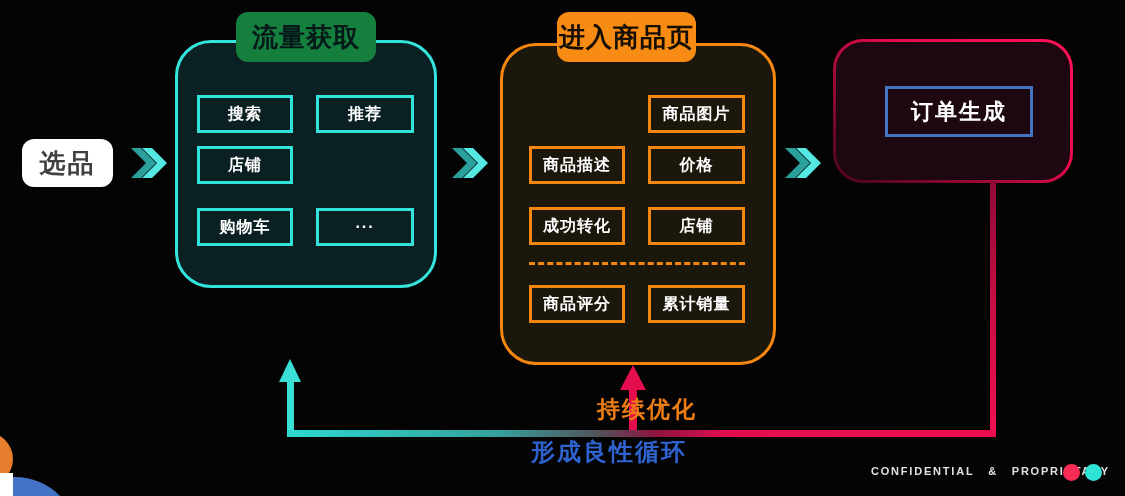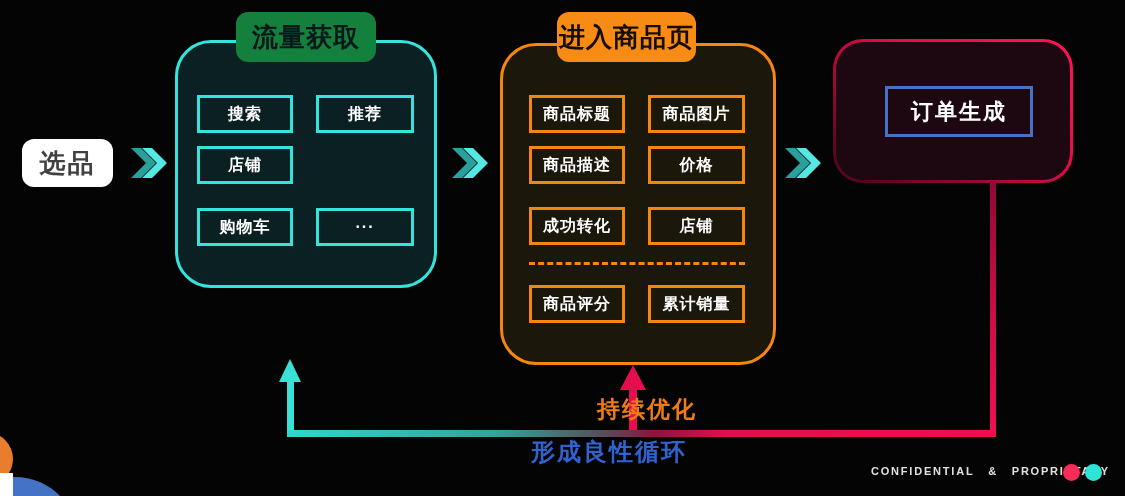--- a/index.html
+++ b/index.html
@@ -136,21 +136,20 @@
   <div class="abs cell cell-cyan" style="left:197px;top:95px;width:96px;height:38px">搜索</div>
   <div class="abs cell cell-cyan" style="left:316px;top:95px;width:98px;height:38px">推荐</div>
   <div class="abs cell cell-cyan" style="left:197px;top:146px;width:96px;height:38px">店铺</div>
   <div class="abs cell cell-cyan" style="left:197px;top:208px;width:96px;height:38px">购物车</div>
   <div class="abs cell cell-cyan" style="left:316px;top:208px;width:98px;height:38px">···</div>
 
   <div class="abs bigbox bigbox-product"></div>
   <div class="abs tab tab-product">
     <span>进入商品页</span>
   </div>
-  <div class="abs cell cell-orange" style="left:529px;top:95px;width:96px;height:38px">商品标题</div>
   <div class="abs cell cell-orange" style="left:648px;top:95px;width:97px;height:38px">商品图片</div>
   <div class="abs cell cell-orange" style="left:529px;top:146px;width:96px;height:38px">商品描述</div>
   <div class="abs cell cell-orange" style="left:648px;top:146px;width:97px;height:38px">价格</div>
   <div class="abs cell cell-orange" style="left:529px;top:207px;width:96px;height:38px">成功转化</div>
   <div class="abs cell cell-orange" style="left:648px;top:207px;width:97px;height:38px">店铺</div>
   <div class="abs dashed-divider"></div>
   <div class="abs cell cell-orange" style="left:529px;top:285px;width:96px;height:38px">商品评分</div>
   <div class="abs cell cell-orange" style="left:648px;top:285px;width:97px;height:38px">累计销量</div>
 
   <div class="abs bigbox-convert">

